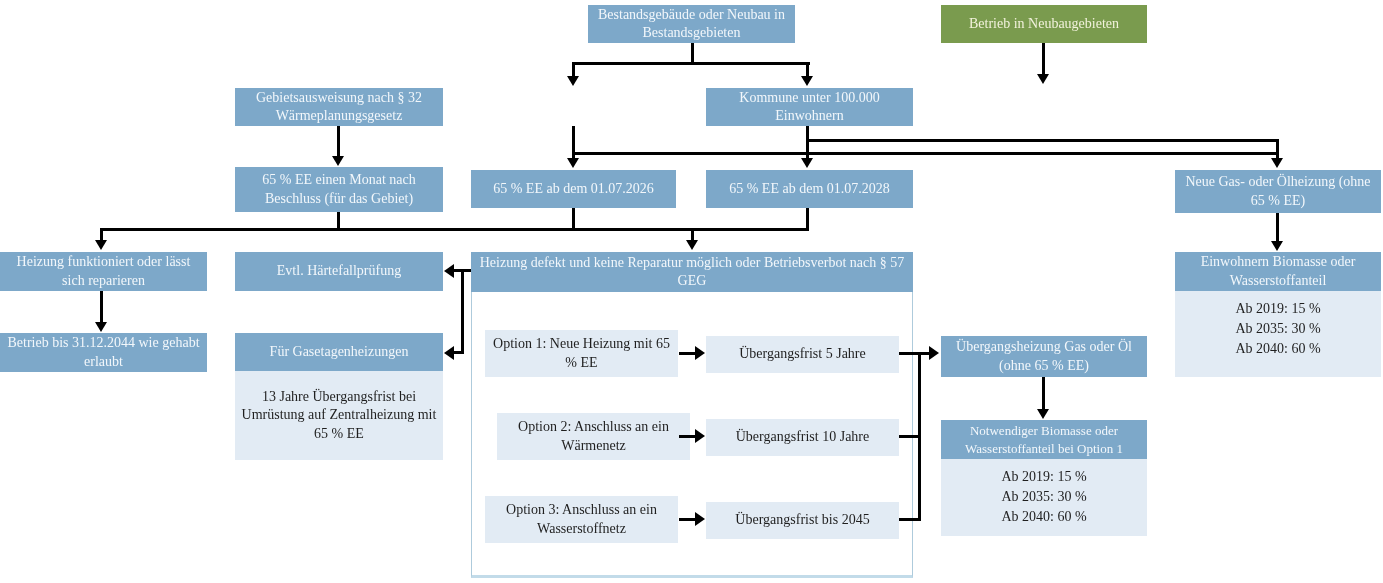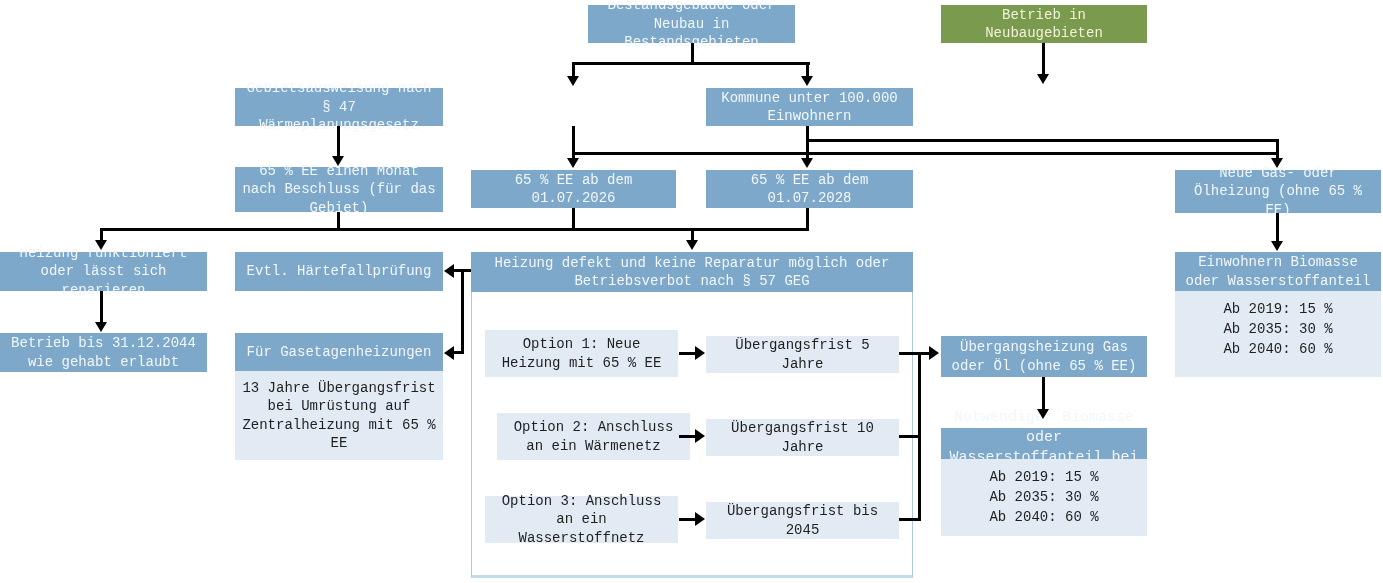--- a/index.html
+++ b/index.html
@@ -1,28 +1,28 @@
 <!DOCTYPE html>
 <html><head>
 <meta charset="utf-8">
 <style>
   html,body{margin:0;padding:0;background:#ffffff;}
   .canvas{
     position:relative;width:1383px;height:583px;background:#ffffff;
-    font-family:Liberation Mono, monospace;color:#1f1f1f;overflow:hidden;
+    font-family:Liberation Serif, serif;color:#1f1f1f;overflow:hidden;
   }
   .node{
     position:absolute;box-sizing:border-box;display:flex;align-items:center;justify-content:center;
     text-align:center;font-size:14px;line-height:1.32;padding:2px 5px;
   }
   .b{background:#7da8c9;color:#f2f7fb;}
   .g{background:#7a9b4e;color:#f2f2dc;}
   .p{background:#e2ebf4;color:#1f1f1f;}
   .p.top{align-items:flex-start;padding-top:8px;}
-  .fs13{font-size:15px;margin-top:8px;}
+  .fs13{font-size:13px;}
   .bodylines span{display:block;line-height:20px;}
   .container{
     position:absolute;box-sizing:border-box;background:#ffffff;
     border:1px solid #aecbdc;border-bottom-width:3px;border-bottom-color:#c2dbe9;
   }
   .line{position:absolute;background:#000000;}
   .ar{position:absolute;width:0;height:0;}
   .ar-d{border-left:6px solid transparent;border-right:6px solid transparent;border-top:10px solid #000;}
   .ar-l{border-top:7px solid transparent;border-bottom:7px solid transparent;border-right:10px solid #000;}
   .ar-r{border-top:7px solid transparent;border-bottom:7px solid transparent;border-left:10px solid #000;}
@@ -35,21 +35,21 @@
   <div class="container" style="left:471px;top:252px;width:442px;height:326px;"></div>
 
   <div class="node b" style="left:588px;top:5px;width:207px;height:38px;">
       <span>Bestandsgebäude oder Neubau in Bestandsgebieten</span>
     </div>
   <div class="node g" style="left:941px;top:5px;width:206px;height:38px;">
       <span>Betrieb in Neubaugebieten</span>
     </div>
 
   <div class="node b" style="left:235px;top:88px;width:208px;height:38px;">
-      <span>Gebietsausweisung nach § 47 Wärmeplanungsgesetz</span>
+      <span>Gebietsausweisung nach § 32 Wärmeplanungsgesetz</span>
     </div>
   <div class="node b" style="left:706px;top:88px;width:207px;height:38px;">
       <span>Kommune unter 100.000 Einwohnern</span>
     </div>
 
   <div class="node b" style="left:235px;top:167px;width:208px;height:45px;">
       <span>65 % EE einen Monat nach Beschluss (für das Gebiet)</span>
     </div>
   <div class="node b" style="left:471px;top:170px;width:205px;height:38px;">
       <span>65 % EE ab dem 01.07.2026</span>

